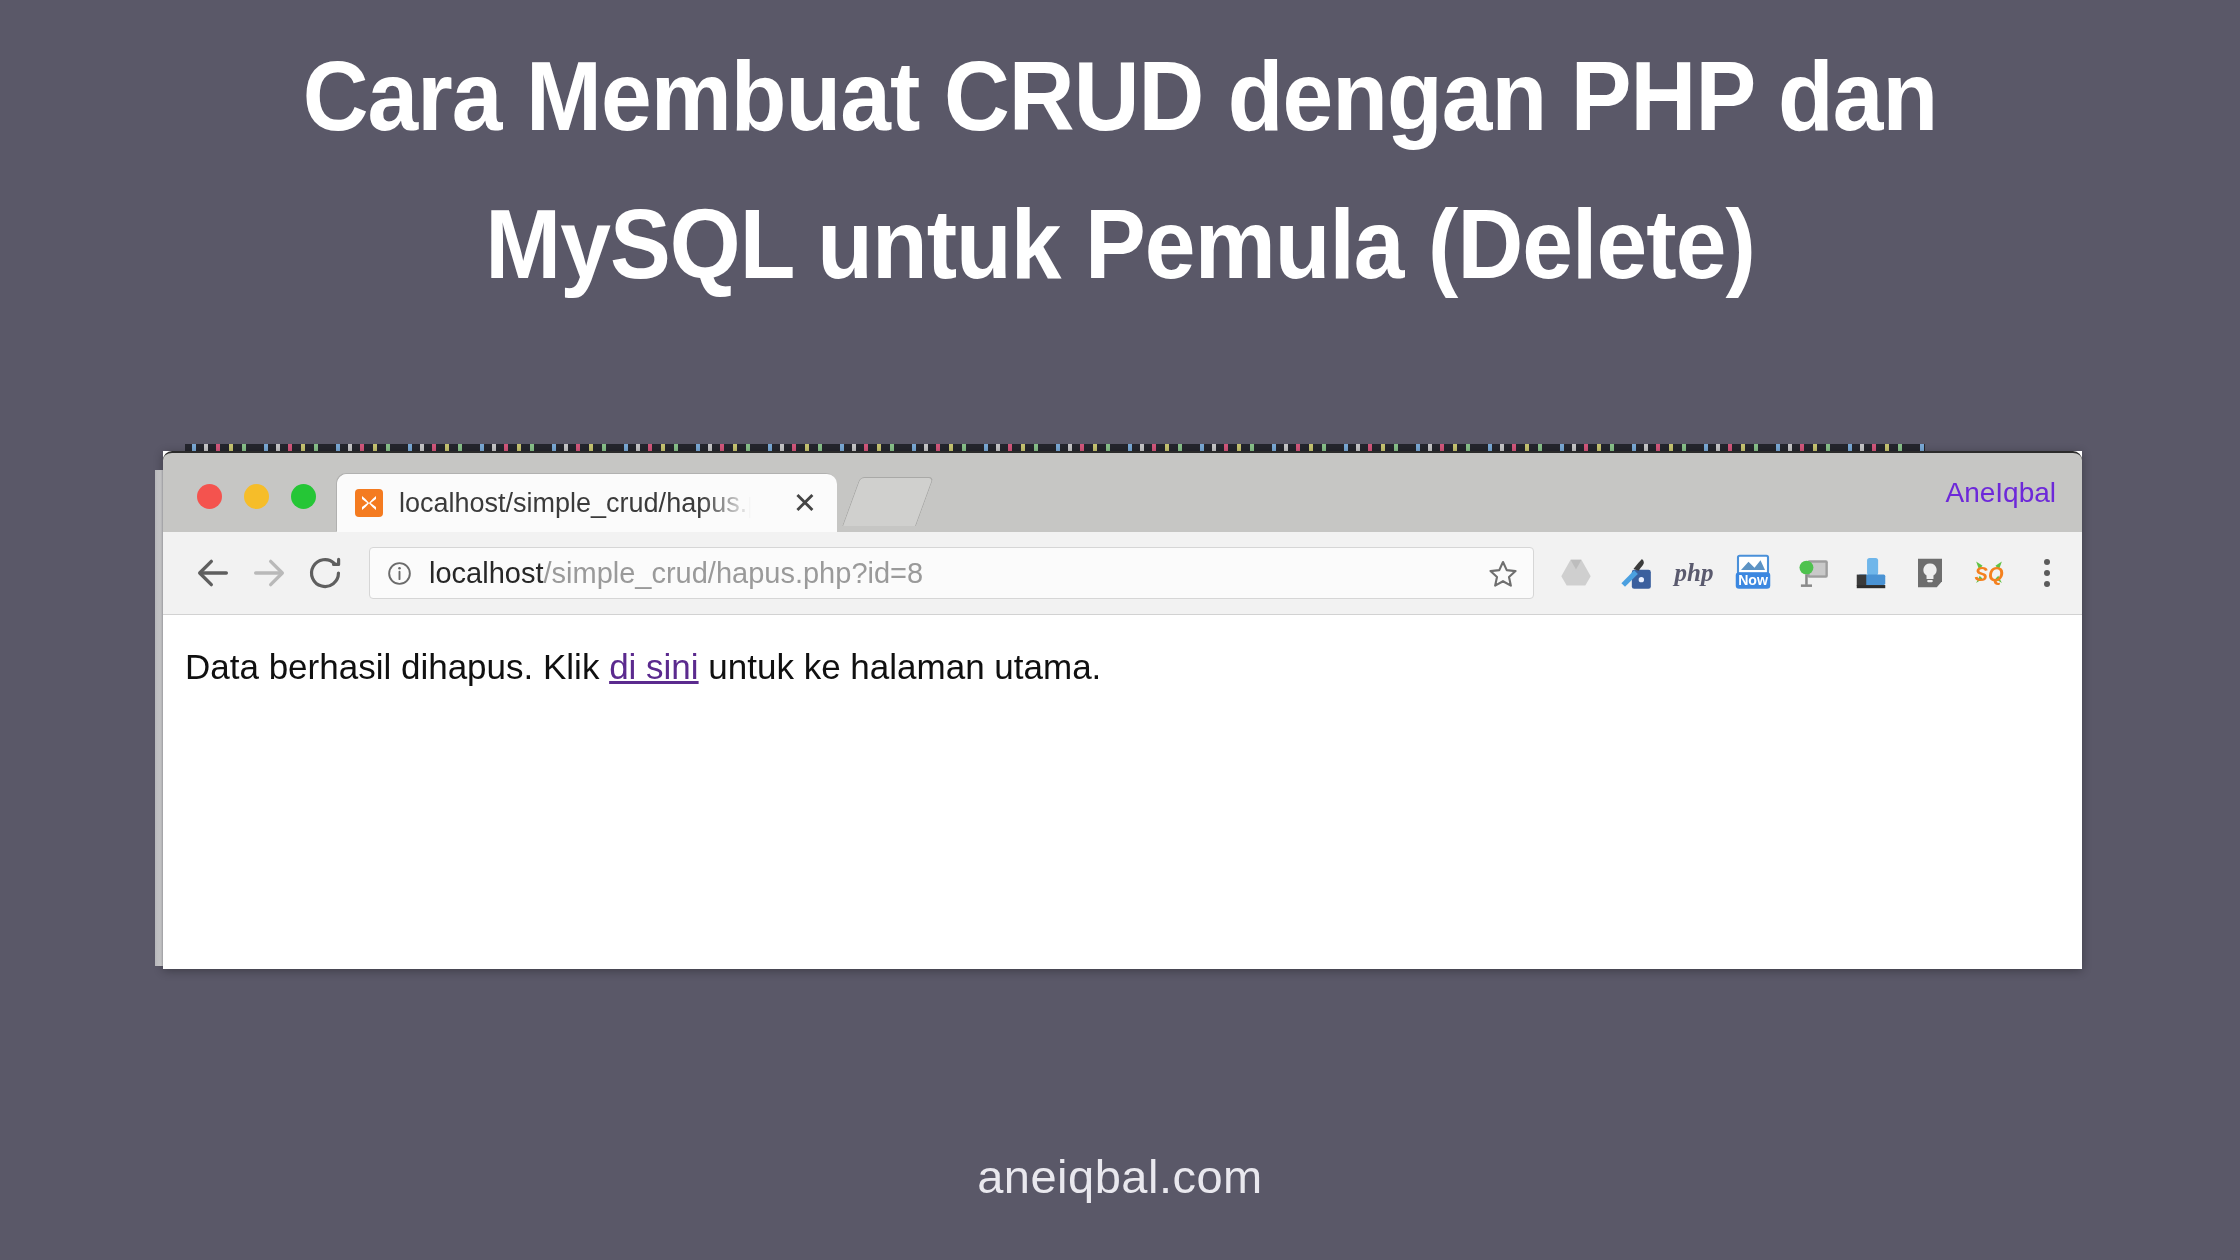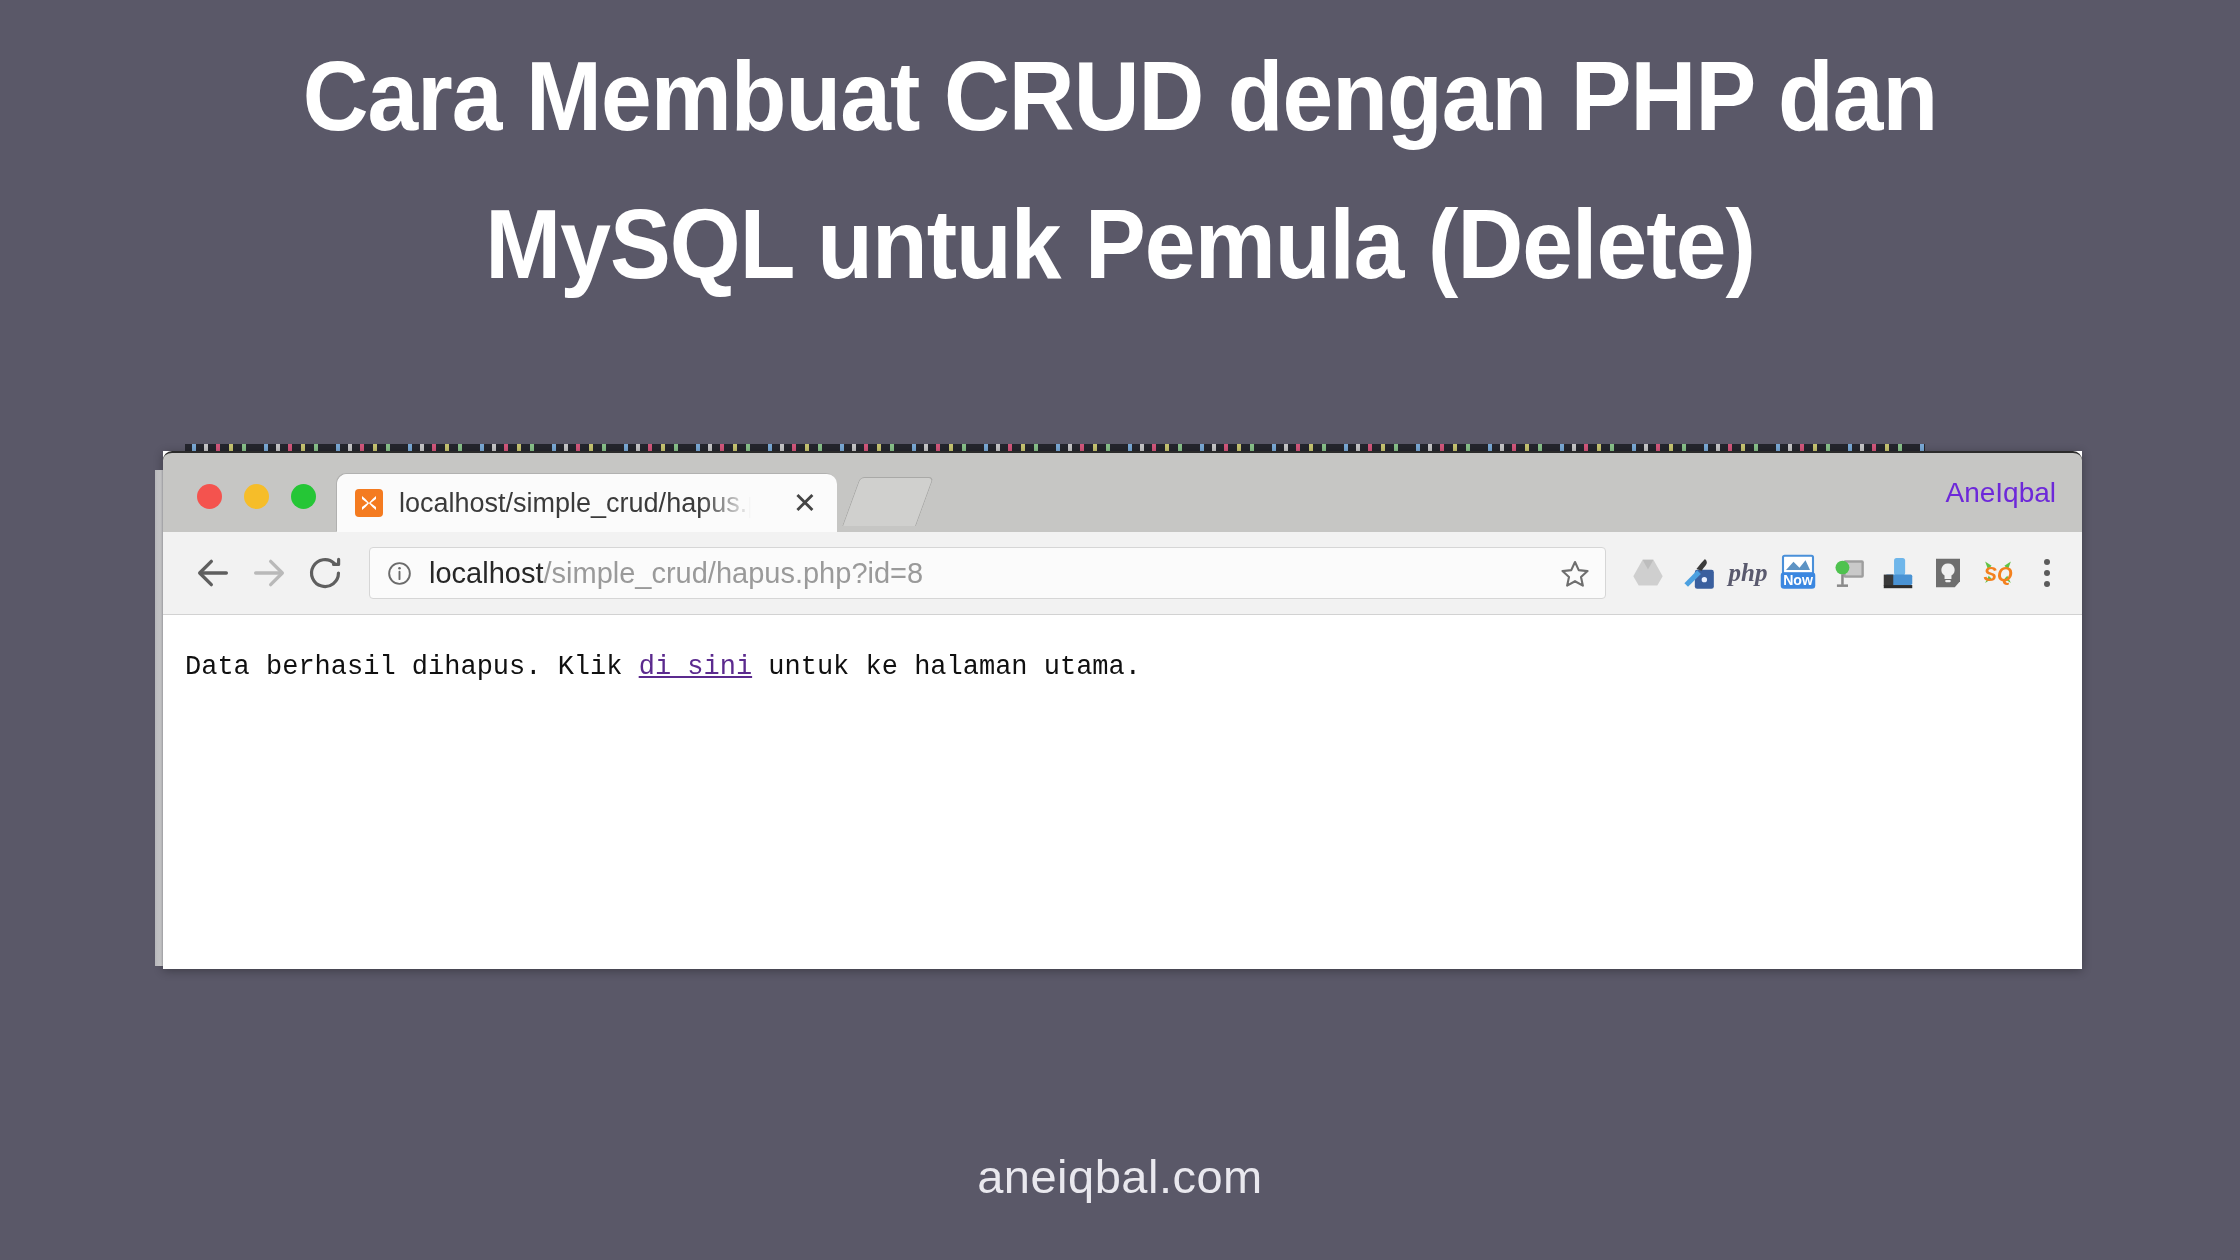--- a/index.html
+++ b/index.html
@@ -240,21 +240,21 @@
   }
   .url-text .host { color: #272727; }
   .star-icon {
     position: absolute;
     right: 14px; top: 10px;
     width: 32px; height: 32px;
   }
 
   .ext-row {
     display: flex;
-    gap: 6px;
+    gap: 15px;
     flex: 0 0 auto;
     padding-left: 6px;
   }
   .ext {
     width: 44px; height: 44px;
     display: flex;
     align-items: center;
     justify-content: center;
     position: relative;
   }
@@ -285,22 +285,22 @@
   }
 
   
   .pagearea {
     height: 355px;
     background: #ffffff;
     padding: 30px 0 0 22px;
     box-sizing: border-box;
   }
   .page-text {
-    font-family: Liberation Mono, monospace;
-    font-size: 27px;
+    font-family: Liberation Sans, sans-serif;
+    font-size: 35px;
     color: #101010;
     line-height: 44px;
   }
   .page-text a {
     color: #5b2a8e;
     text-decoration: underline;
   }
 </style>
 </head>
 <body>

